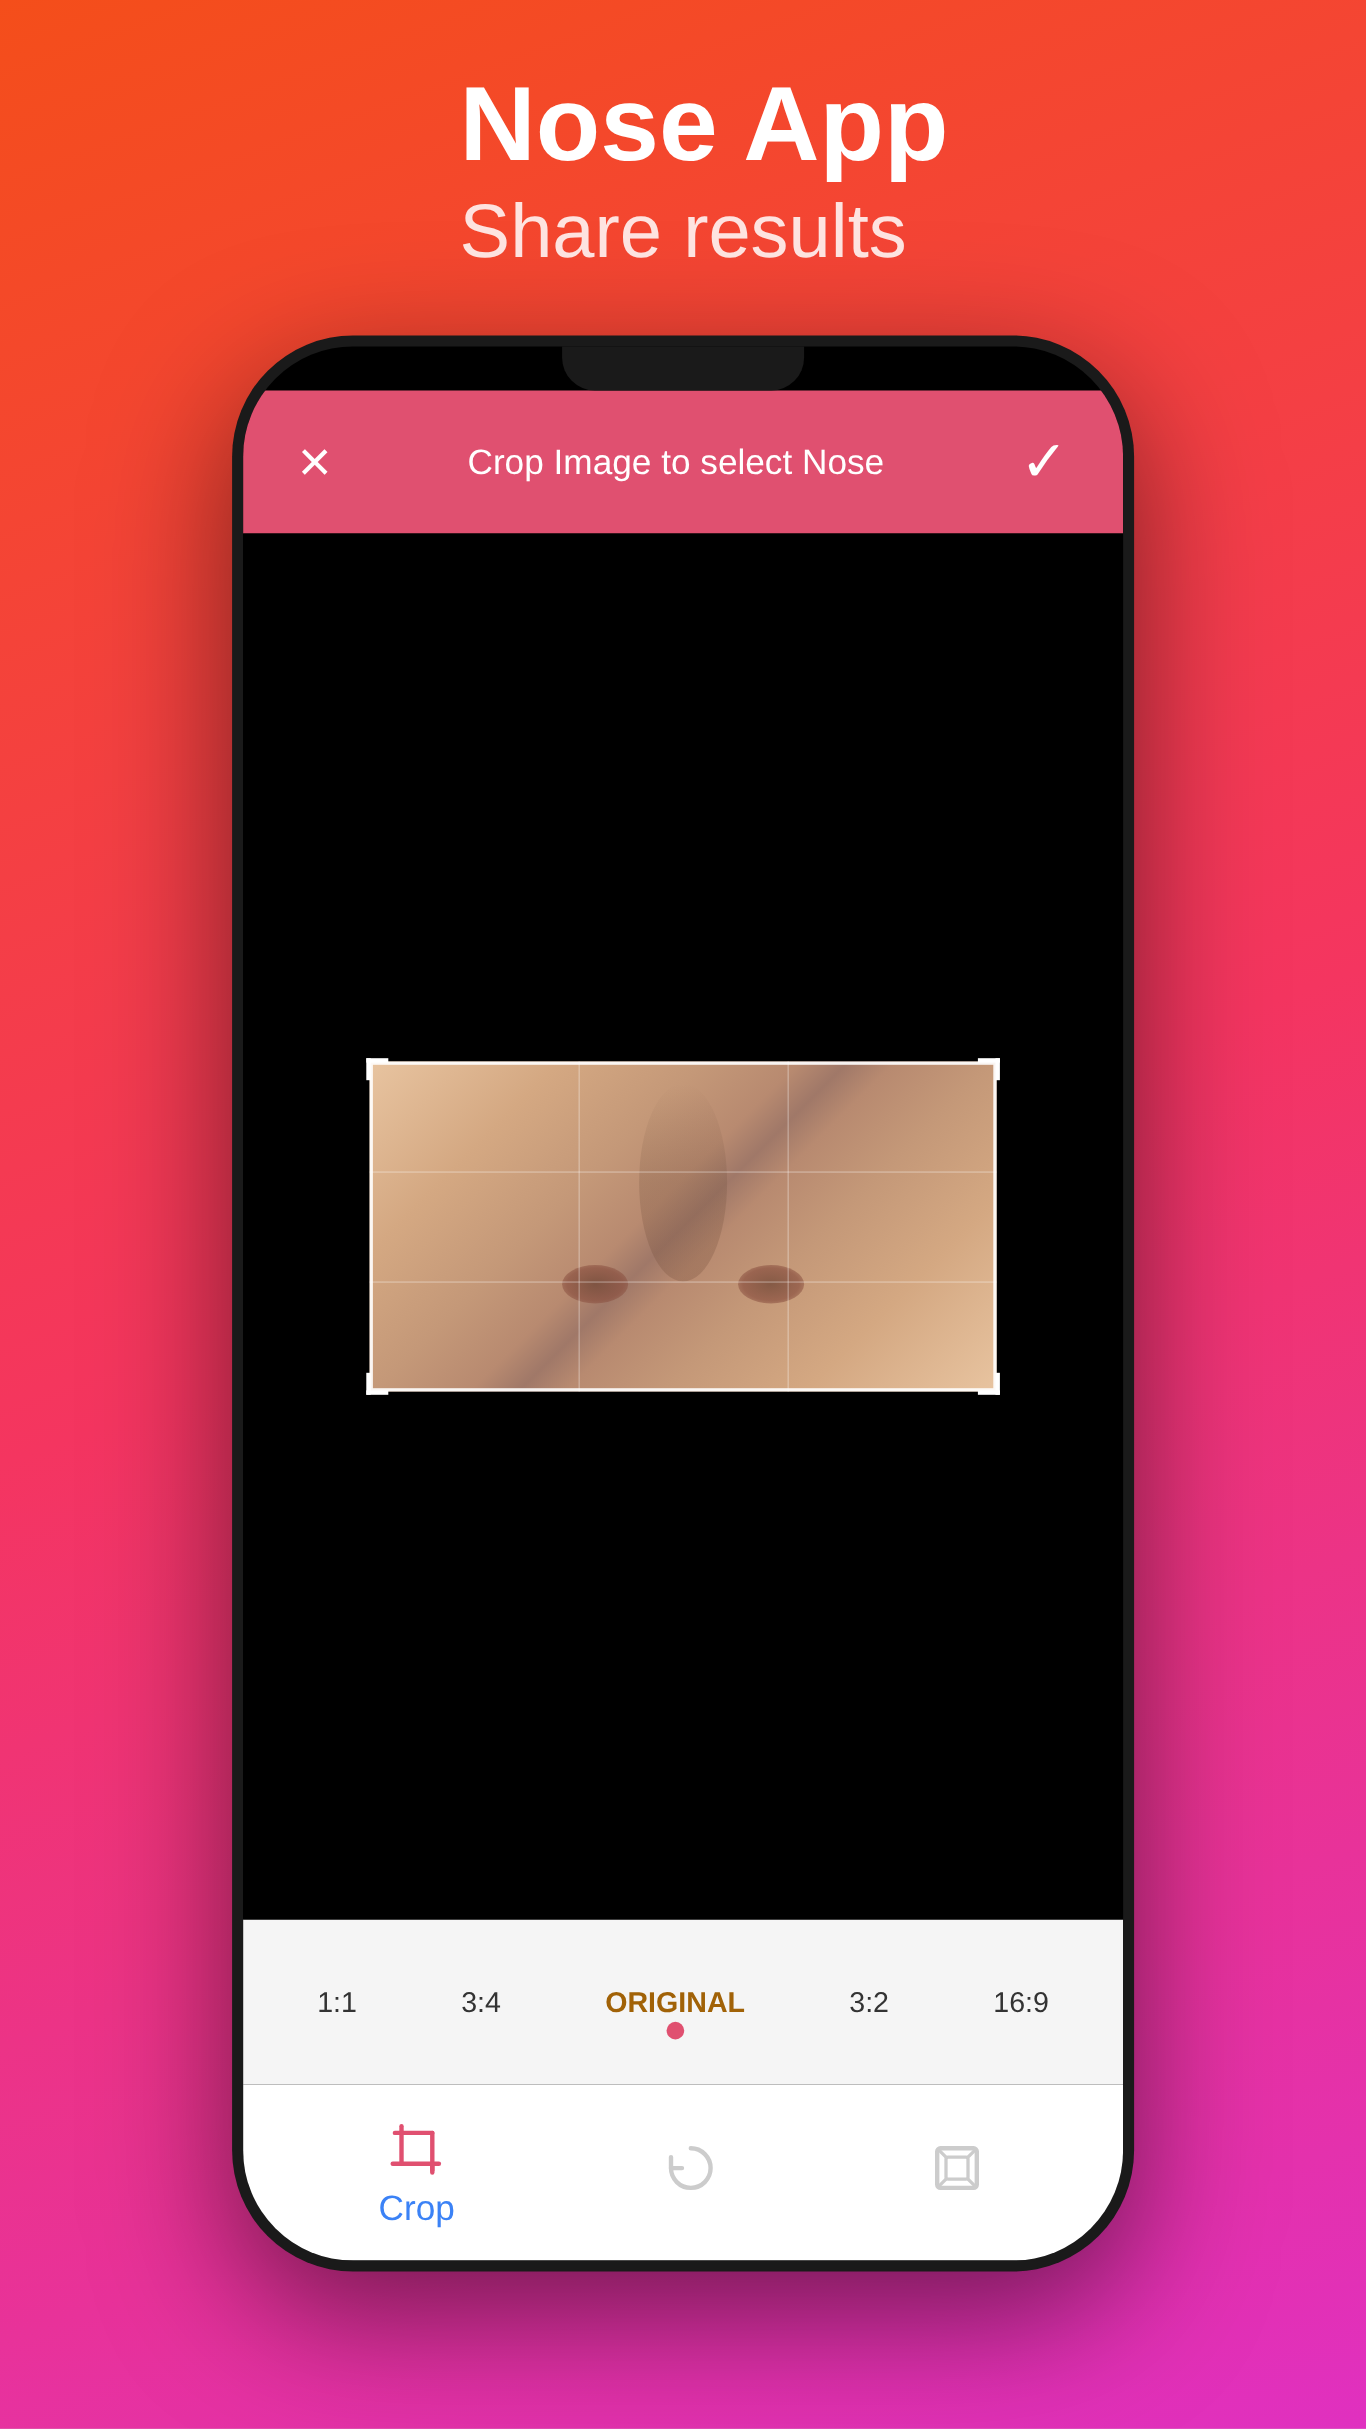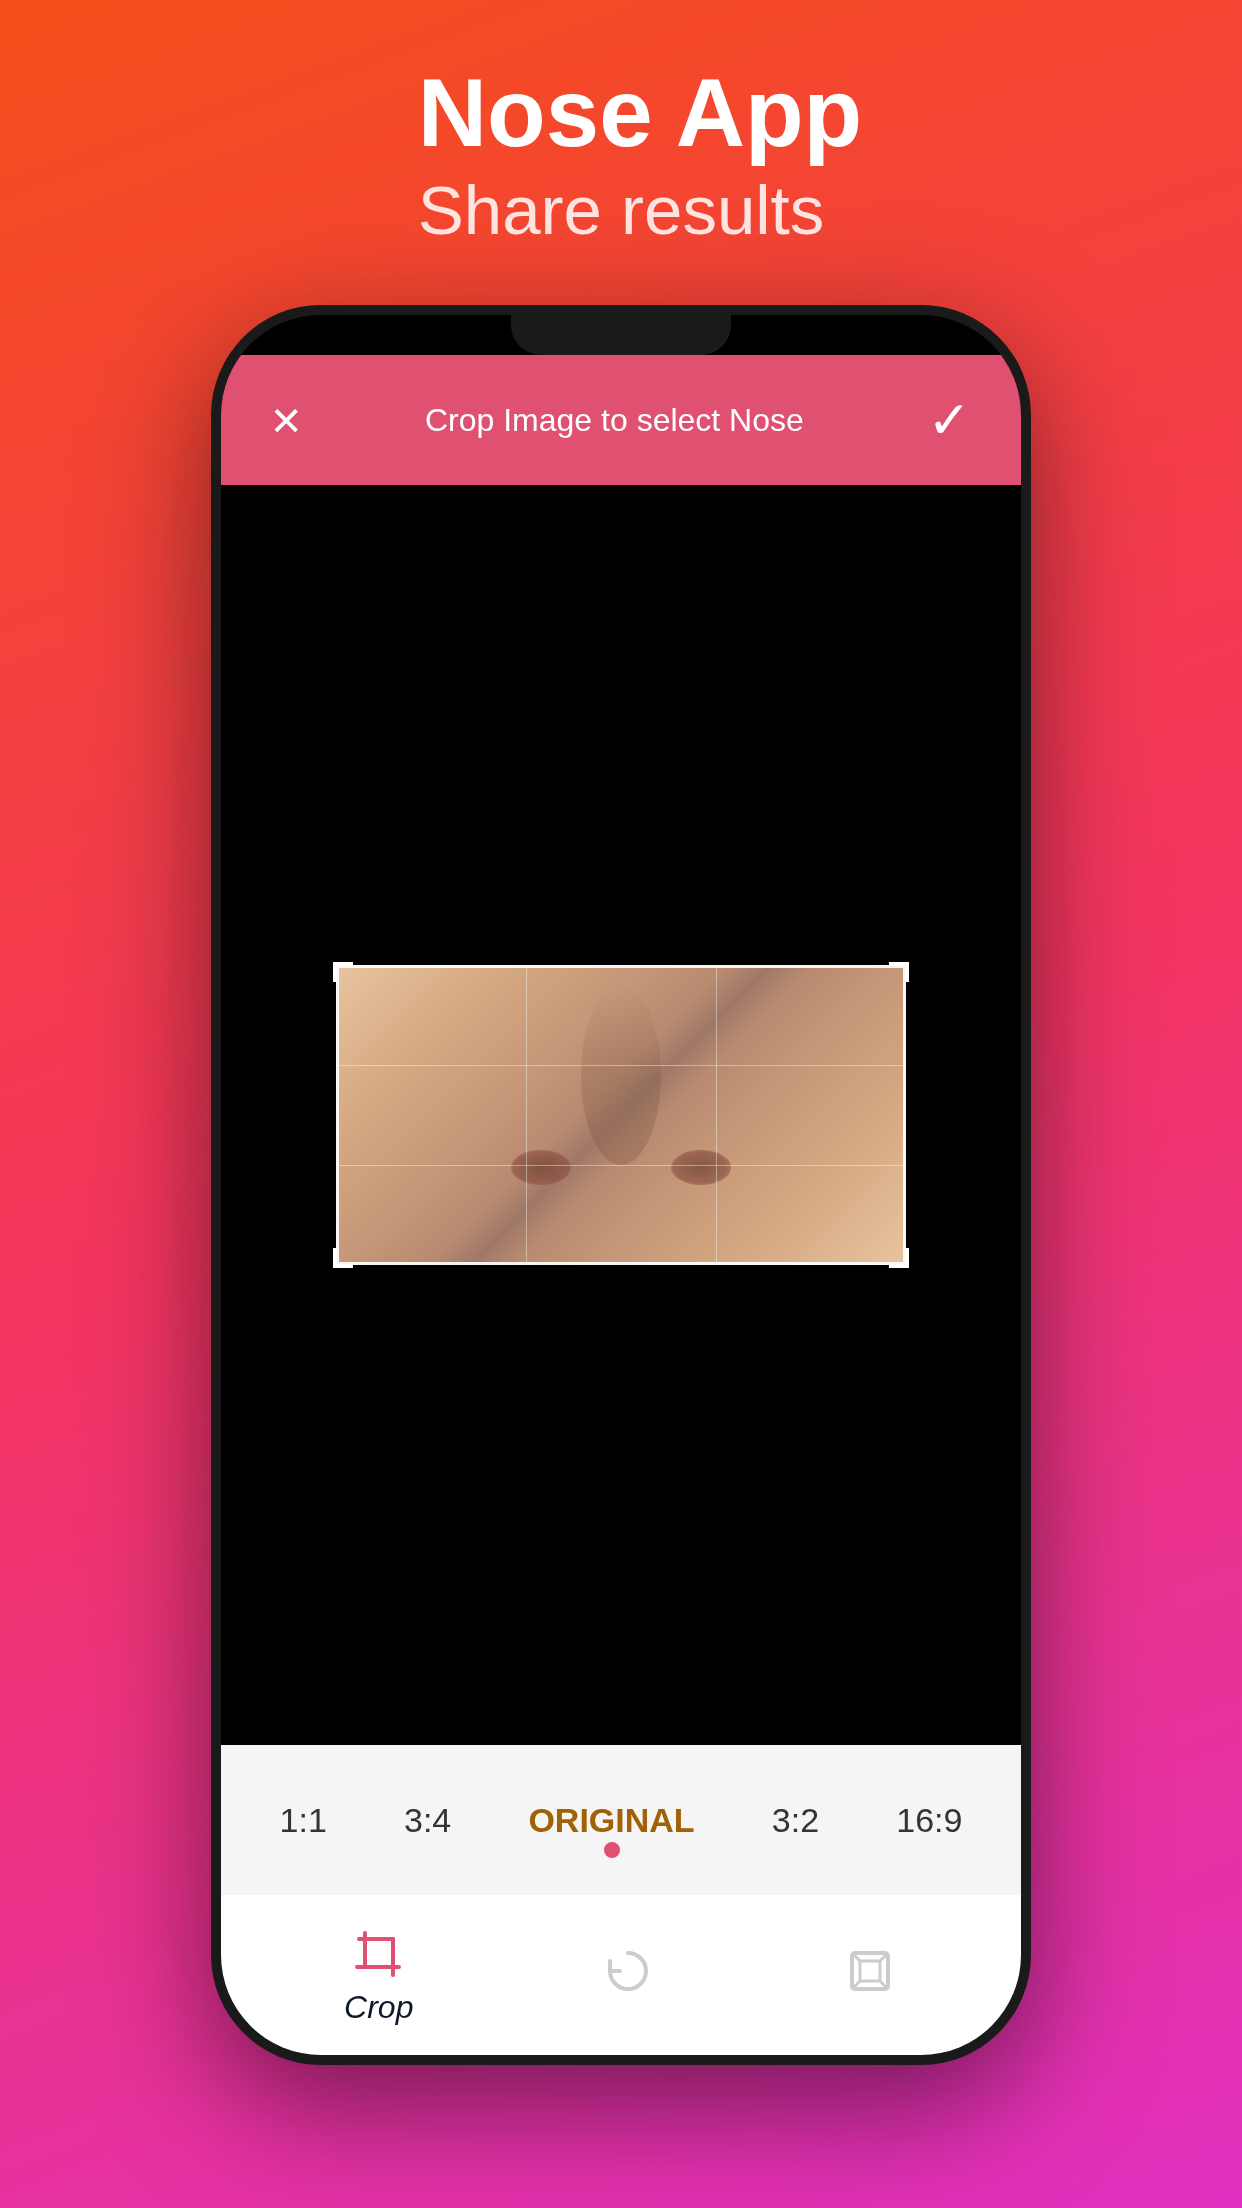--- a/index.html
+++ b/index.html
@@ -248,21 +248,21 @@
       height: 150px;
       background: #f5f5f5;
       display: flex;
       align-items: center;
       justify-content: space-around;
       padding: 0 20px;
       flex-shrink: 0;
     }
 
     .ratio-option {
-      font-size: 34px;
+      font-size: 26px;
       color: #333;
       font-weight: 400;
       padding: 10px 20px;
       cursor: pointer;
     }
 
     .ratio-option.active {
       color: #a16207;
       font-weight: 600;
       position: relative;
@@ -300,22 +300,21 @@
       padding: 10px 30px;
     }
 
     .toolbar-label {
       font-size: 32px;
       color: #ccc;
       font-weight: 500;
     }
 
     .toolbar-label.active {
-      color: #0f172a;
-      font-style: italic;
+      color: #3b82f6;
     }
 
     
     .crop-svg {
       width: 56px;
       height: 56px;
     }
 
     .rotate-svg {
       width: 56px;

